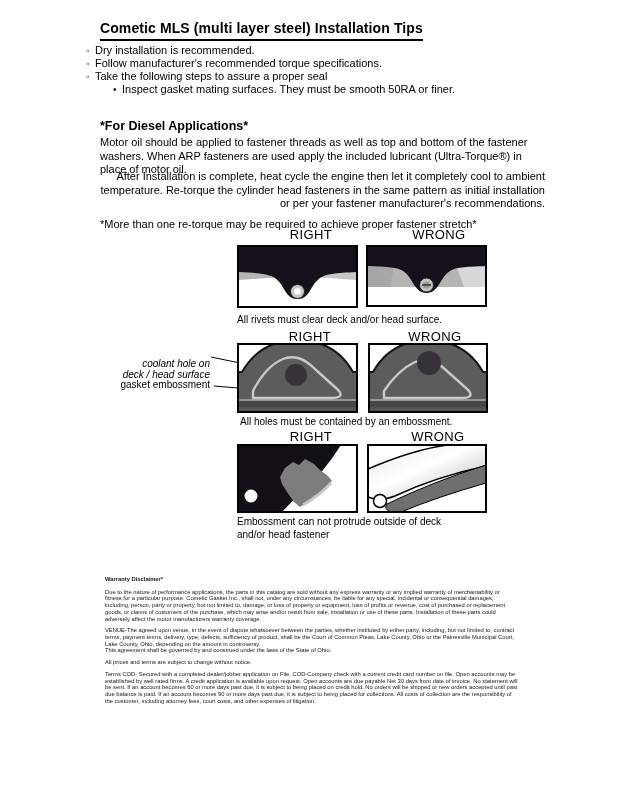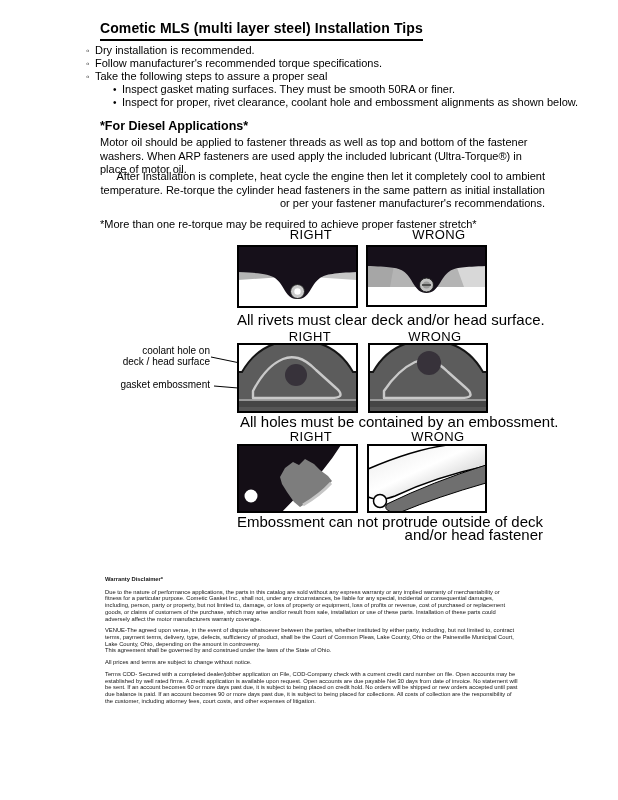--- a/index.html
+++ b/index.html
@@ -5,41 +5,40 @@
   html,body{margin:0;padding:0;background:#ffffff;}
   .page{position:relative;width:618px;height:708px;background:#ffffff;overflow:hidden;
         font-family:"Liberation Sans", sans-serif;color:#000;}
   .abs{position:absolute;}
   .title{font-size:14px;font-weight:bold;border-bottom:2px solid #000;padding-bottom:3px;letter-spacing:0.1px;}
   .bullet-line{font-size:11px;line-height:13px;white-space:nowrap;}
   .bullet-glyph{display:inline-block;width:9px;font-size:10px;}
   .h2{font-size:12.5px;font-weight:bold;}
   .body-p{font-size:11px;line-height:13.5px;}
   .dlabel{font-size:13px;letter-spacing:0.4px;transform:translateX(-50%);white-space:nowrap;padding-left:28px;}
-  .caption{font-size:15px;line-height:13px;white-space:nowrap;text-align:right;}
+  .caption{font-size:10px;line-height:13px;white-space:nowrap;}
   .pointer-label{font-size:10px;line-height:11px;text-align:right;white-space:nowrap;}
   .legal{font-size:5.8px;line-height:1.16;width:413px;color:#151515;}
   .legal p{margin:0 0 5px 0;}
   .legal .nog{margin:0;}
   .legal .b{font-weight:bold;margin-bottom:6px;}
   .pagecode{font-size:14px;letter-spacing:0.2px;}
 </style>
 </head>
 <body>
 
 <div class="page">
 
   <div class="abs title" style="left:100px;top:20px;">Cometic MLS (multi layer steel) Installation Tips</div>
 
   <div class="abs" style="left:86px;top:44px;">
     <div class="bullet-line"><span class="bullet-glyph">◦</span><span>Dry installation is recommended.</span></div>
     <div class="bullet-line"><span class="bullet-glyph">◦</span><span>Follow manufacturer's recommended torque specifications.</span></div>
     <div class="bullet-line"><span class="bullet-glyph">◦</span><span>Take the following steps to assure a proper seal</span></div>
     <div class="bullet-line" style="margin-left:27px;"><span class="bullet-glyph">•</span><span>Inspect gasket mating surfaces.  They must be smooth 50RA or finer.</span></div>
-    <div class="bullet-line" style="margin-left:27px;"><span class="bullet-glyph">•</span><span>Inspect for proper, rivet clearance, coolant hole and embossment alignments as shown below.</span></div>
   </div>
 
   <div class="abs h2" style="left:100px;top:119px;">*For Diesel Applications*</div>
   <div class="abs body-p" style="left:100px;top:136px;width:445px;">Motor oil should be applied to fastener threads as well as top and bottom of the fastener washers. When ARP fasteners are used apply the included lubricant (Ultra-Torque®) in place of motor oil.</div>
   <div class="abs body-p" style="left:100px;top:170px;width:445px;text-align:right;">After Installation is complete, heat cycle the engine then let it completely cool to ambient temperature. Re-torque the cylinder head fasteners in the same pattern as initial installation or per your fastener manufacturer's recommendations.</div>
   <div class="abs body-p" style="left:100px;top:218px;width:445px;">*More than one re-torque may be required to achieve proper fastener stretch*</div>
 
   <div class="abs dlabel" style="left:297px;top:227px;">RIGHT</div>
   <div class="abs dlabel" style="left:425px;top:227px;">WRONG</div>
 
@@ -64,21 +63,21 @@
     <circle cx="60.5" cy="40" r="3.6" fill="#9a9a9a"></circle>
     <line x1="56" y1="40" x2="65" y2="40" stroke="#3a3a3a" stroke-width="1.6"></line>
     <rect x="1" y="1" width="119" height="60" fill="none" stroke="#000" stroke-width="2"></rect>
   </svg>
 
   <div class="abs caption" style="left:237px;top:313px;">All rivets must clear deck and/or head surface.</div>
 
   <div class="abs dlabel" style="left:296px;top:329px;">RIGHT</div>
   <div class="abs dlabel" style="left:421px;top:329px;">WRONG</div>
 
-  <div class="abs pointer-label" style="left:118px;top:345px;width:92px;">
+  <div class="abs pointer-label" style="left:118px;top:358px;width:92px;font-style:italic;">
     <div>coolant hole on</div>
     <div>deck / head surface</div>
   </div>
   <div class="abs pointer-label" style="left:118px;top:379px;width:92px;">gasket embossment</div>
 
   <svg class="abs" style="left:205px;top:350px;" width="100" height="45" viewBox="0 0 100 45">
     <line x1="6" y1="7" x2="88" y2="24" stroke="#000" stroke-width="1"></line>
     <line x1="9" y1="36" x2="57" y2="40" stroke="#000" stroke-width="1"></line>
   </svg>
 

